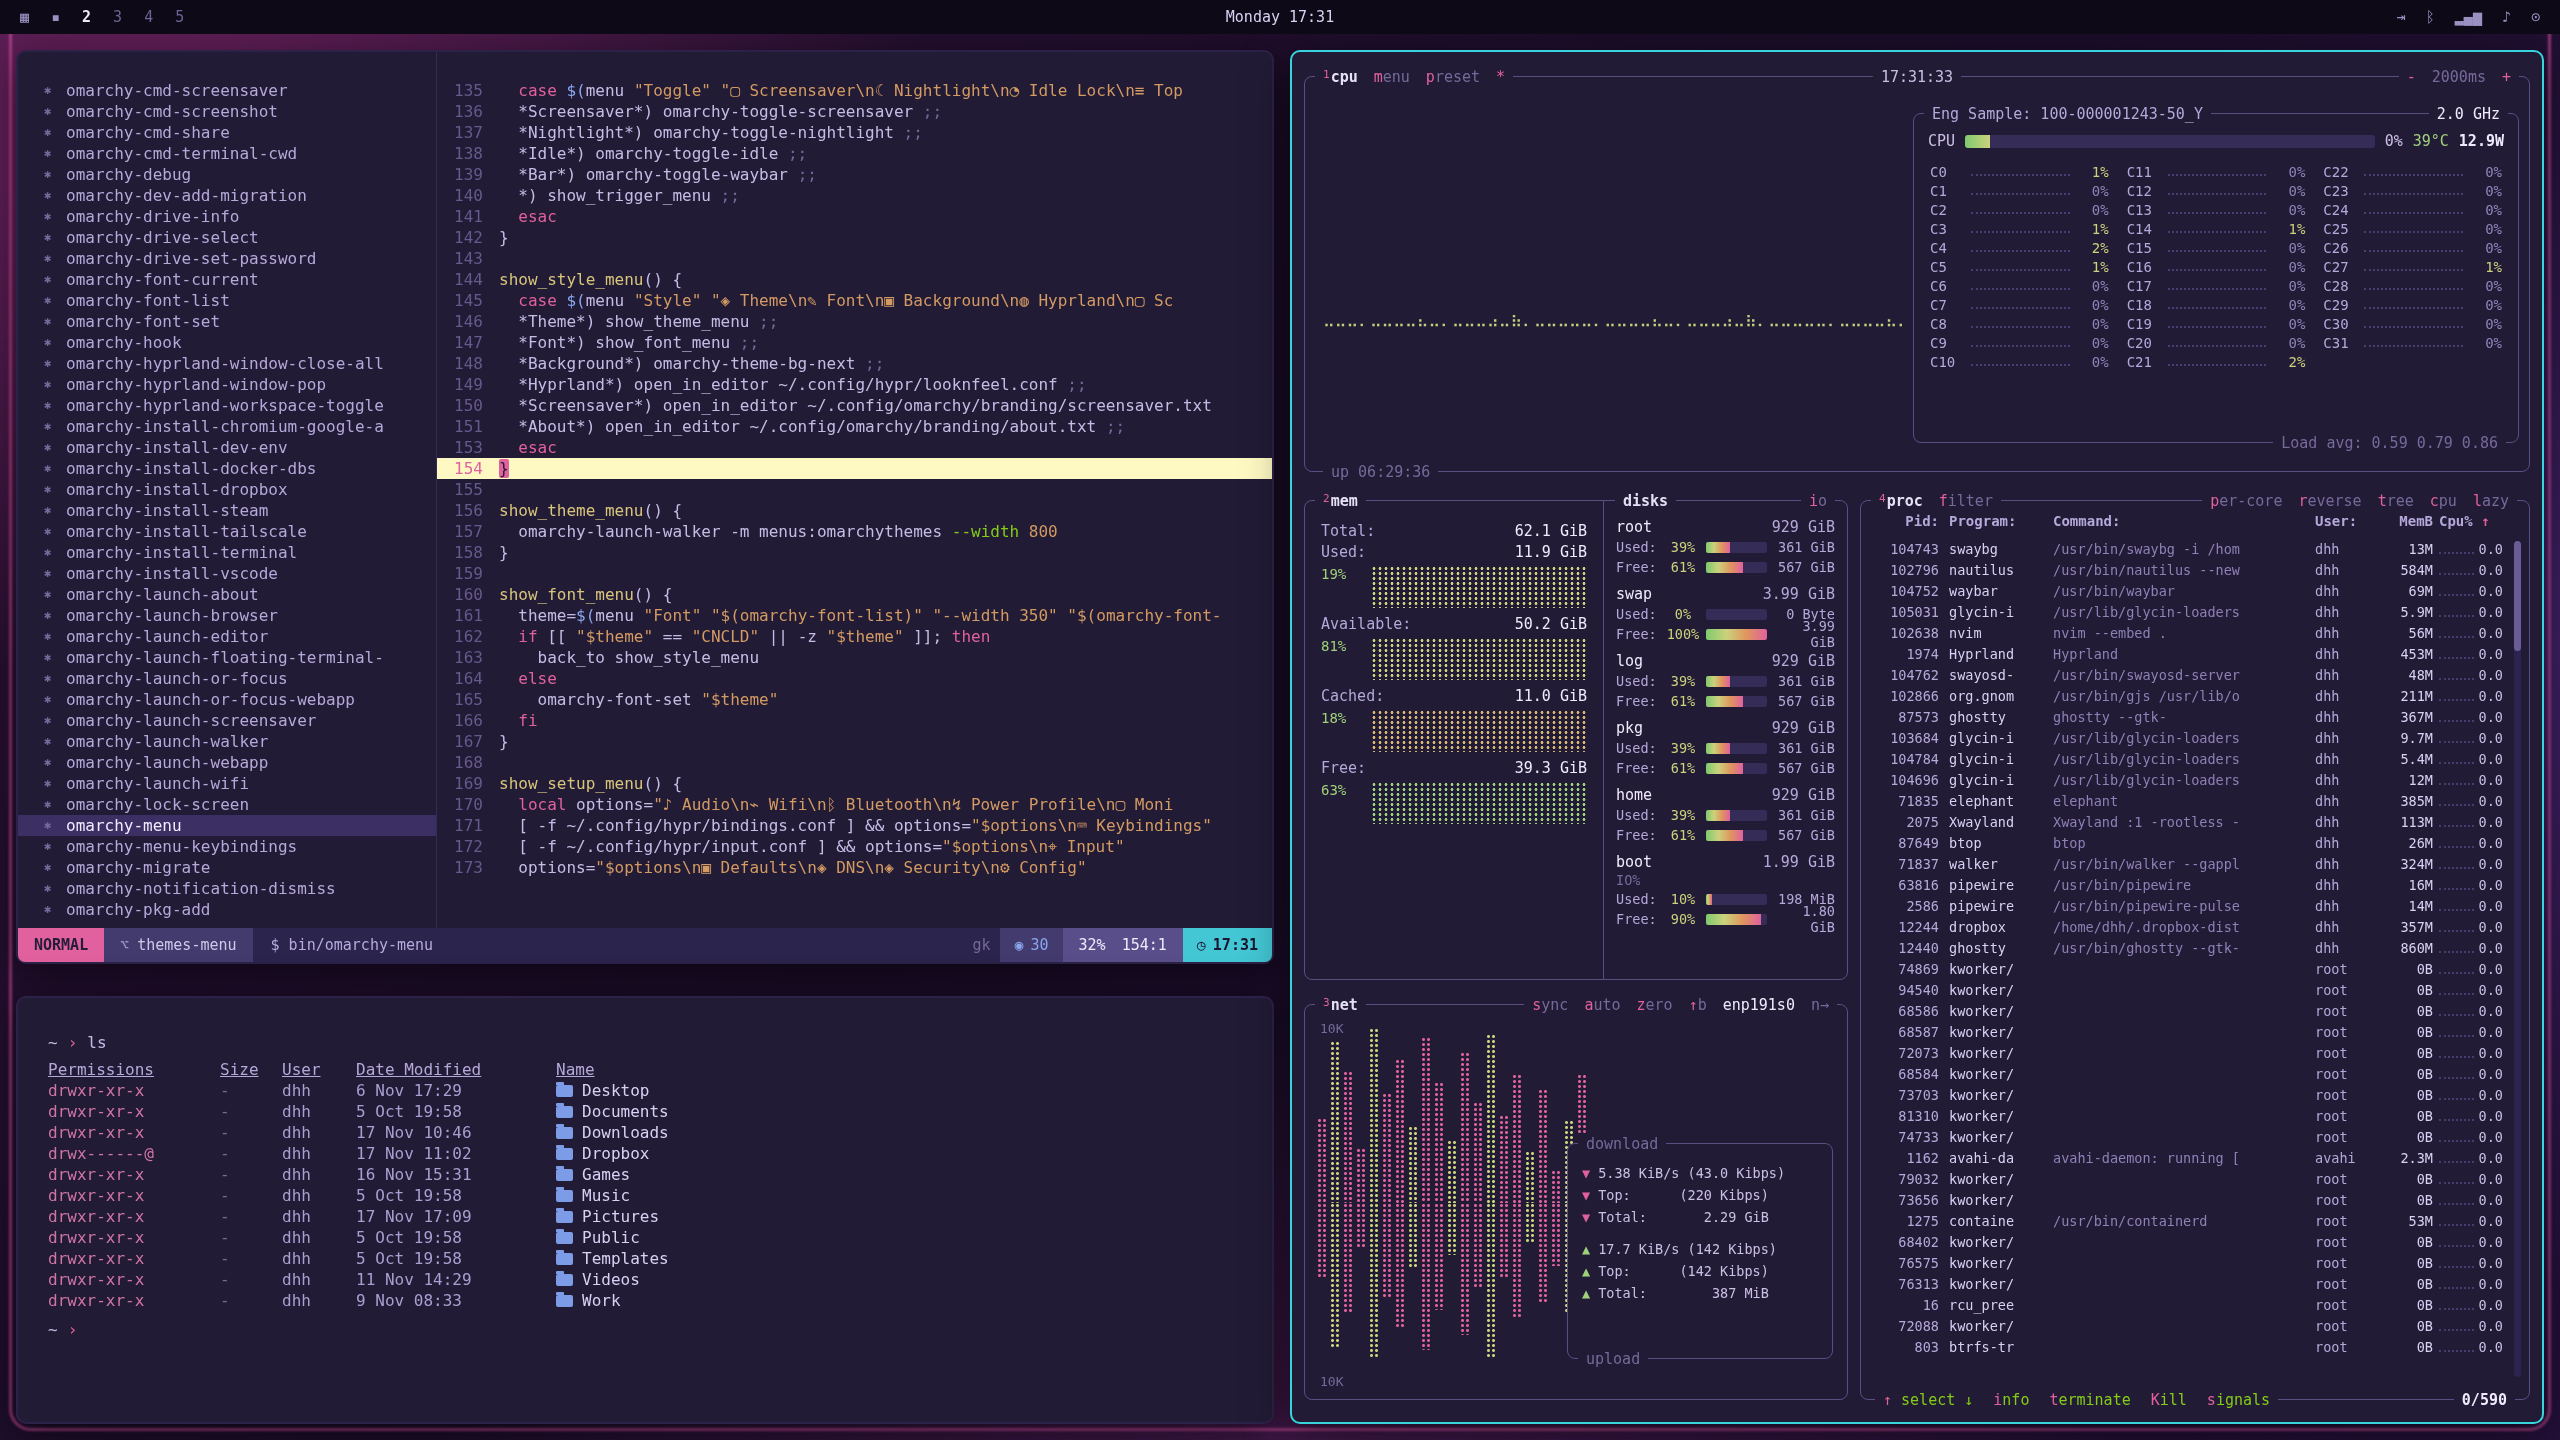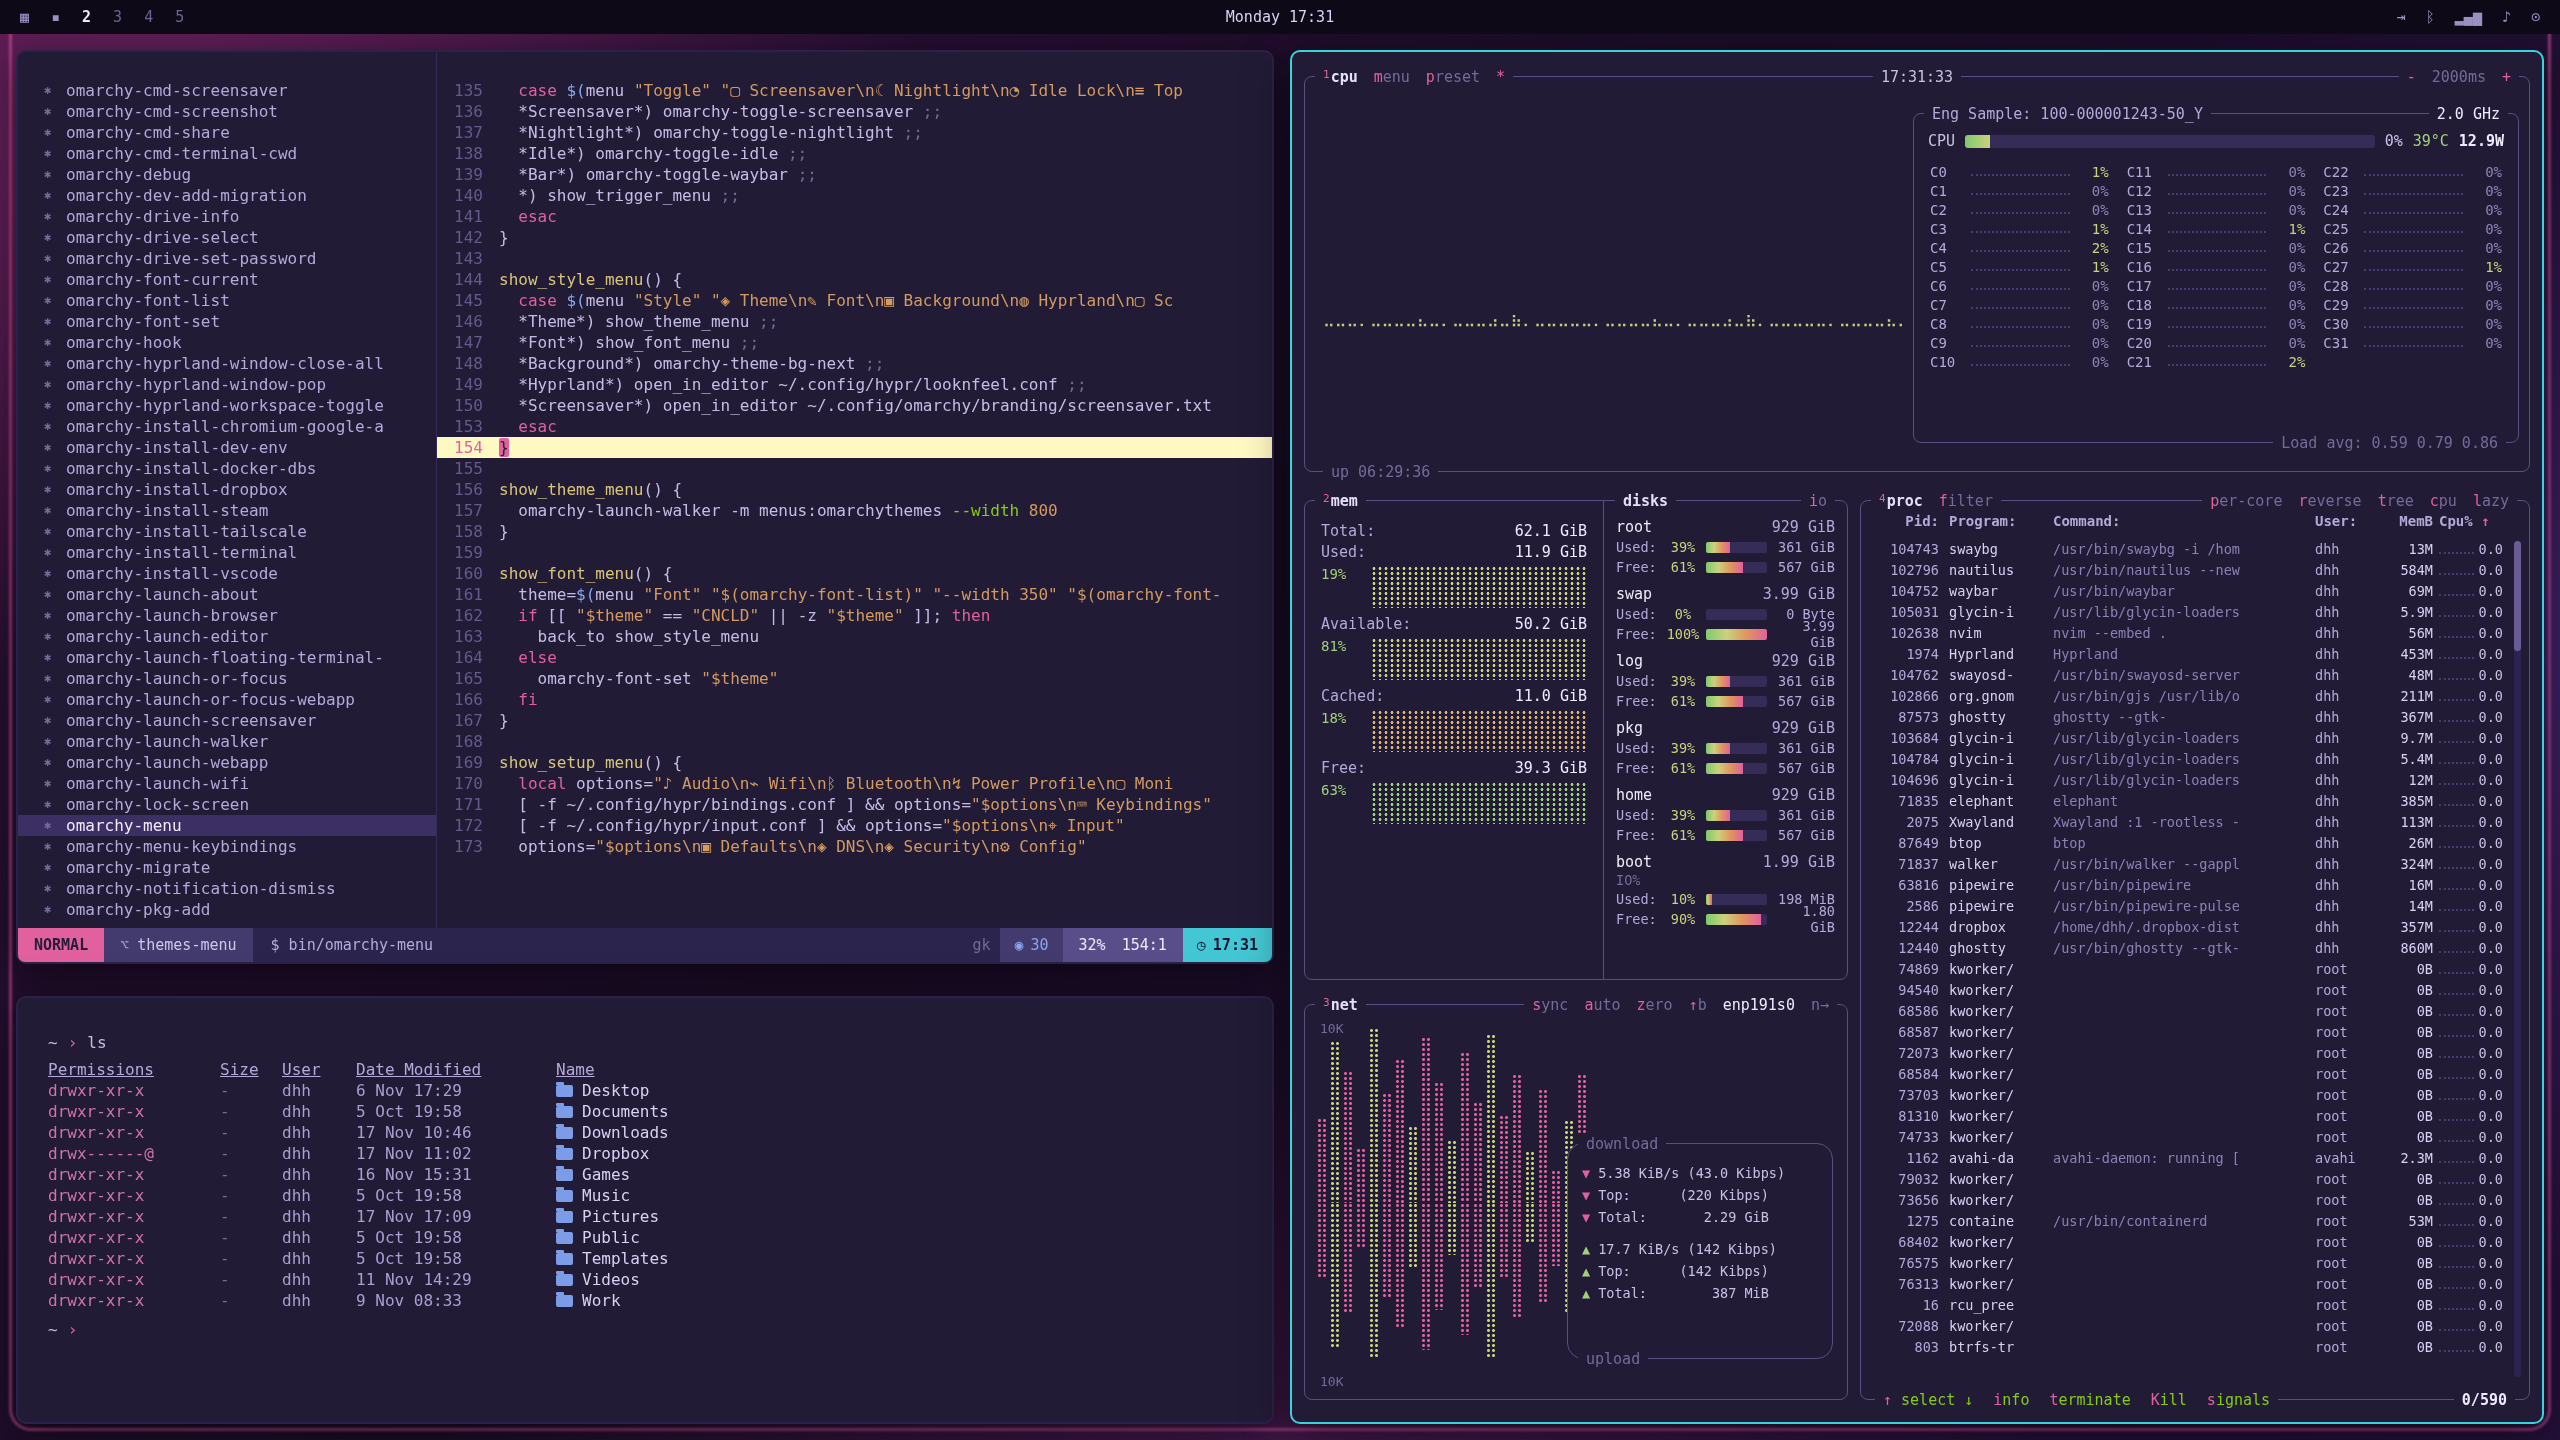--- a/index.html
+++ b/index.html
@@ -130,21 +130,21 @@
   .disk-io{color:#756a99;font-size:13.5px;height:17px;line-height:17px}
 
   
   .bx-net{left:12px;top:952px;width:544px;height:396px}
   .net-graph{position:absolute;inset:14px 10px 12px 10px;display:flex;flex-direction:column}
   .half{flex:1;display:flex;align-items:flex-end;gap:3px;padding:0 2px;overflow:hidden}
   .half.bottom{align-items:flex-start}
   .ncol{width:10px;border-radius:1px;flex:none;background:radial-gradient(circle,#e0619e 1.2px,transparent 1.7px);background-size:5px 5px}
   .ncol.y{background:radial-gradient(circle,#cbd27c 1.2px,transparent 1.7px);background-size:5px 5px}
   .net-scale{position:absolute;left:12px;color:#756a99;font-size:13px;background:#221b36;padding:0 3px;z-index:2}
-  .net-panel{position:absolute;right:14px;top:138px;width:266px;height:216px;border:1.5px solid #5a4e82;border-radius:16px;background:#221b36;z-index:3}
+  .net-panel{position:absolute;right:14px;top:138px;width:266px;height:216px;border:1.5px solid #5a4e82;border-radius:8px;background:#221b36;z-index:3}
   .net-rows{padding:18px 14px 0;font-size:13.5px}
   .nrow{height:22px;line-height:22px;display:flex;gap:8px;white-space:pre;color:#c9c0e4}
   .nrow .arr-d{color:#e0619e}
   .nrow .arr-u{color:#9fd17a}
   .nrow.gap{height:10px}
 
   
   .bx-proc{left:568px;top:448px;width:670px;height:900px}
   .proc-head{position:absolute;top:12px;left:14px;right:26px;display:grid;grid-template-columns:74px 104px 1fr 56px 62px 70px;font-size:14px;color:#b4a9d9;font-weight:bold}
   .proc-head .r{text-align:right}
@@ -363,20 +363,21 @@
       <div class="code-line"><span class="ln">141</span><span class="lbody"><span class="tk-k">  esac</span></span></div>
       <div class="code-line"><span class="ln">142</span><span class="lbody"><span class="tk-t">}</span></span></div>
       <div class="code-line"><span class="ln">143</span><span class="lbody"></span></div>
       <div class="code-line"><span class="ln">144</span><span class="lbody"><span class="tk-f">show_style_menu</span><span class="tk-t">() {</span></span></div>
       <div class="code-line"><span class="ln">145</span><span class="lbody"><span class="tk-t">  </span><span class="tk-k">case</span><span class="tk-t"> </span><span class="tk-b">$(</span><span class="tk-t">menu </span><span class="tk-s">"Style" "◈ Theme\n✎ Font\n▣ Background\n◍ Hyprland\n▢ Sc</span></span></div>
       <div class="code-line"><span class="ln">146</span><span class="lbody"><span class="tk-t">  *Theme*) show_theme_menu </span><span class="tk-d">;;</span></span></div>
       <div class="code-line"><span class="ln">147</span><span class="lbody"><span class="tk-t">  *Font*) show_font_menu </span><span class="tk-d">;;</span></span></div>
       <div class="code-line"><span class="ln">148</span><span class="lbody"><span class="tk-t">  *Background*) omarchy-theme-bg-next </span><span class="tk-d">;;</span></span></div>
       <div class="code-line"><span class="ln">149</span><span class="lbody"><span class="tk-t">  *Hyprland*) open_in_editor ~/.config/hypr/looknfeel.conf </span><span class="tk-d">;;</span></span></div>
       <div class="code-line"><span class="ln">150</span><span class="lbody"><span class="tk-t">  *Screensaver*) open_in_editor ~/.config/omarchy/branding/screensaver.txt</span></span></div>
+      <div class="code-line"><span class="ln">151</span><span class="lbody"><span class="tk-t">  *About*) open_in_editor ~/.config/omarchy/branding/about.txt </span><span class="tk-d">;;</span></span></div>
       <div class="code-line"><span class="ln">153</span><span class="lbody"><span class="tk-k">  esac</span></span></div>
       <div class="code-line cur"><span class="ln">154</span><span class="lbody"><span class="tk-t cursor">}</span></span></div>
       <div class="code-line"><span class="ln">155</span><span class="lbody"></span></div>
       <div class="code-line"><span class="ln">156</span><span class="lbody"><span class="tk-f">show_theme_menu</span><span class="tk-t">() {</span></span></div>
       <div class="code-line"><span class="ln">157</span><span class="lbody"><span class="tk-t">  omarchy-launch-walker -m menus:omarchythemes </span><span class="tk-c">--width</span><span class="tk-t"> </span><span class="tk-s">800</span></span></div>
       <div class="code-line"><span class="ln">158</span><span class="lbody"><span class="tk-t">}</span></span></div>
       <div class="code-line"><span class="ln">159</span><span class="lbody"></span></div>
       <div class="code-line"><span class="ln">160</span><span class="lbody"><span class="tk-f">show_font_menu</span><span class="tk-t">() {</span></span></div>
       <div class="code-line"><span class="ln">161</span><span class="lbody"><span class="tk-t">  theme=</span><span class="tk-b">$(</span><span class="tk-t">menu </span><span class="tk-s">"Font" "$(omarchy-font-list)" "--width 350" "$(omarchy-font-</span></span></div>
       <div class="code-line"><span class="ln">162</span><span class="lbody"><span class="tk-t">  </span><span class="tk-k">if</span><span class="tk-t"> [[ </span><span class="tk-s">"$theme"</span><span class="tk-t"> == </span><span class="tk-s">"CNCLD"</span><span class="tk-t"> || -z </span><span class="tk-s">"$theme"</span><span class="tk-t"> ]]; </span><span class="tk-k">then</span></span></div>

